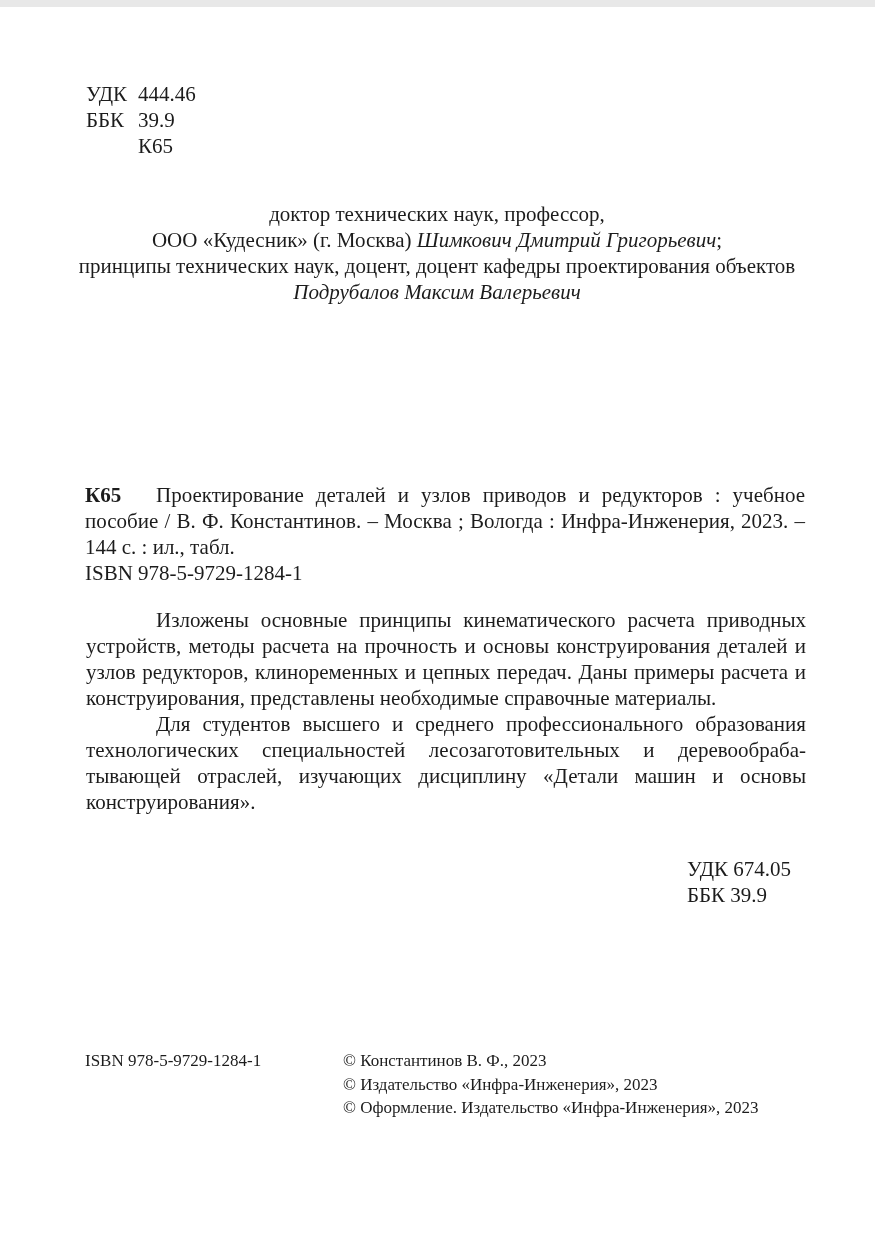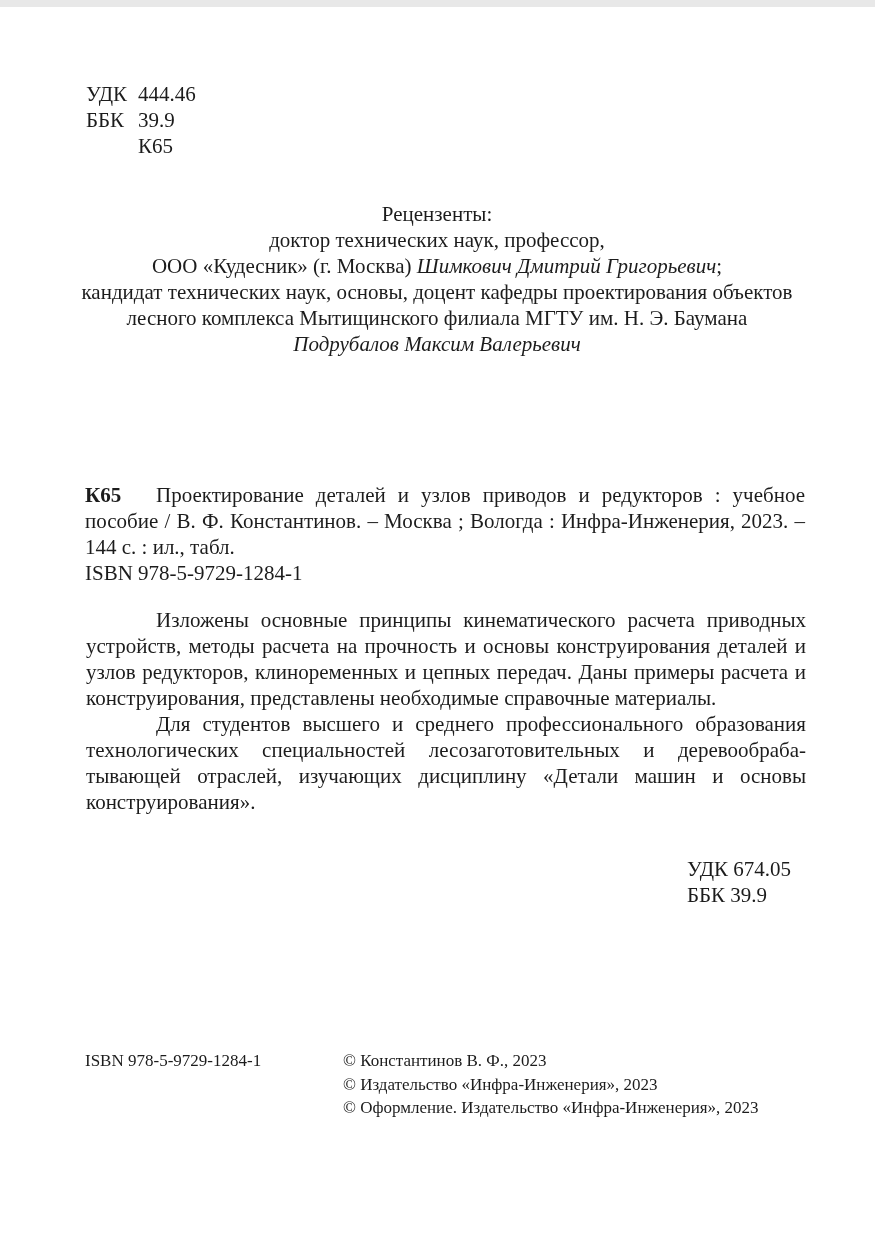--- a/index.html
+++ b/index.html
@@ -58,25 +58,23 @@
       <span class="code-label">ББК</span>
       <span>39.9</span>
     </div>
     <div class="code-row">
       <span class="code-label"></span>
       <span>К65</span>
     </div>
   </div>
 
   <div class="reviewers">
-    <p>Рецензенты:</p>
     <p>доктор технических наук, профессор,</p>
     <p><span>ООО «Кудесник» (г. Москва) </span><span class="italic">Шимкович Дмитрий Григорьевич</span><span>;</span></p>
-    <p>кандидат технических наук, основы, доцент кафедры проектирования объектов</p>
-    <p>лесного комплекса Мытищинского филиала МГТУ им. Н. Э. Баумана</p>
+    <p>принципы технических наук, доцент, доцент кафедры проектирования объектов</p>
     <p class="italic">Подрубалов Максим Валерьевич</p>
   </div>
 
   <div class="catalog">
     <p class="catalog-entry"><span class="catalog-sign">К65</span><span>Проектирование деталей и узлов приводов и редукторов : учебное пособие / В. Ф. Константинов. – Москва ; Вологда : Инфра-Инженерия, 2023. – 144 с. : ил., табл.</span></p>
     <p class="catalog-isbn">ISBN 978-5-9729-1284-1</p>
   </div>
 
   <div class="annotation">
     <p>Изложены основные принципы кинематического расчета привод­ных устройств, методы расчета на прочность и основы конструирования деталей и узлов редукторов, клиноременных и цепных передач. Даны примеры расчета и конструирования, представлены необходимые спра­вочные материалы.</p>

